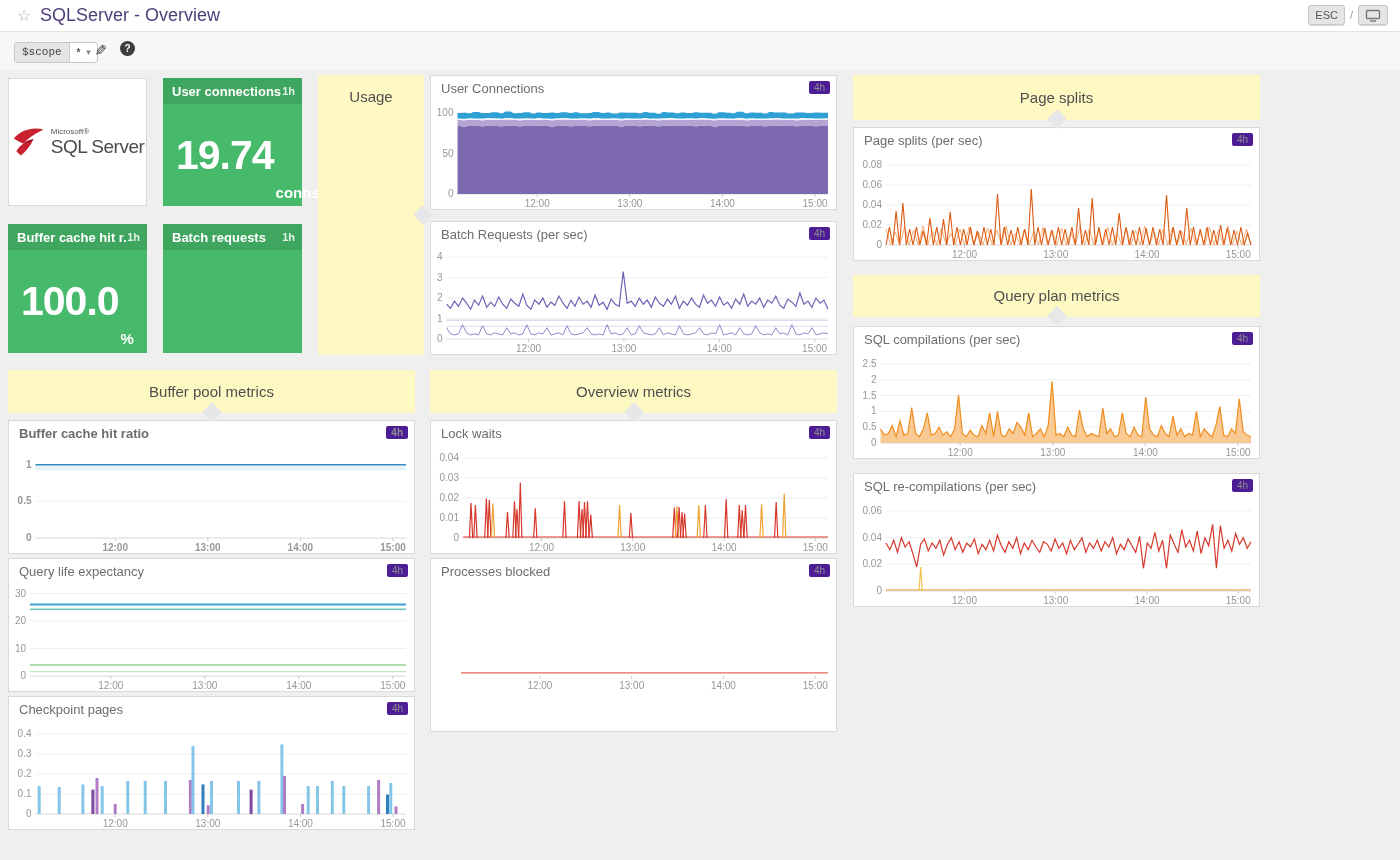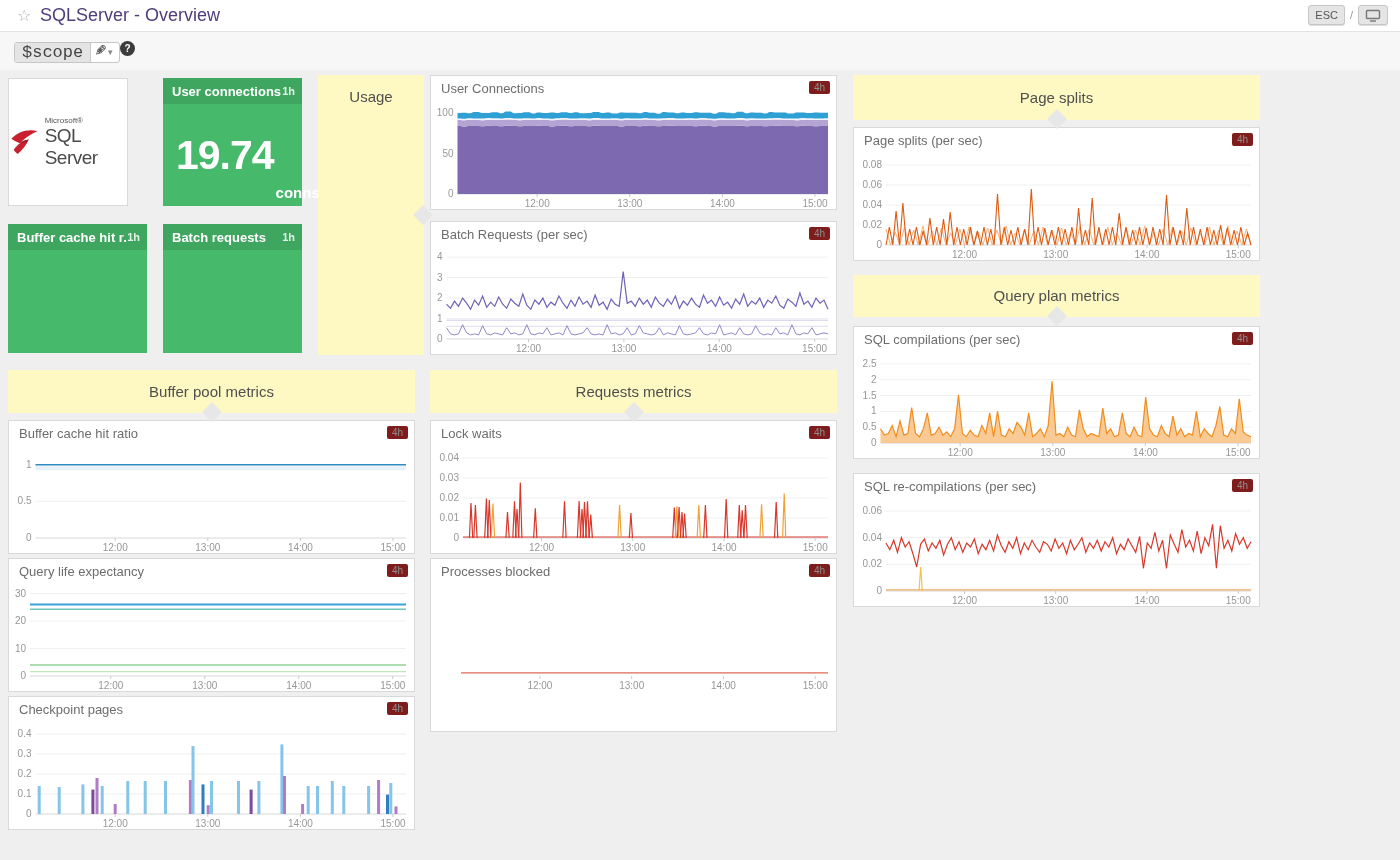--- a/index.html
+++ b/index.html
@@ -11,21 +11,21 @@
   .page-title{position:absolute;left:40px;top:5px;font-size:18px;color:#4e3d78;}
   .top-right{position:absolute;right:12px;top:5px;display:flex;align-items:center;gap:5px;}
   .key{display:inline-flex;align-items:center;justify-content:center;border:1px solid #c6c6c6;border-radius:3px;
        background:#e5e5e5;box-shadow:0 1px 0 #ddd;padding:1px 6px;font-size:11px;color:#555;height:16px;}
   .slash{color:#999;font-size:11px;}
   
   .toolbar{position:absolute;left:0;top:32px;right:0;height:38px;background:#f7f7f8;}
   .scope{position:absolute;left:14px;top:10px;display:inline-flex;align-items:center;border:1px solid #c6c6c6;
          border-radius:3px;background:#fff;height:19px;overflow:hidden;cursor:pointer;}
   .scope-label{background:#e4e4e4;border-right:1px solid #c9c9c9;padding:0 7px;font-family:"Liberation Mono",monospace;
-         font-size:17px;color:#444;line-height:19px;}
+         font-size:11px;color:#444;line-height:19px;}
   .scope-value{padding:0 4px 0 7px;font-size:10px;color:#555;font-weight:bold;}
   .caret{font-size:8px;color:#888;padding-right:5px;}
   .tool-icon{position:absolute;top:9px;font-size:15px;color:#3c3c3c;cursor:pointer;}
   .pencil{left:94px;transform:rotate(90deg);}
   .help{left:120px;width:15px;height:15px;border-radius:50%;background:#3c3c3c;color:#fff;font-size:10px;
         font-weight:bold;text-align:center;line-height:15px;}
   
   .card{position:absolute;background:#fff;border:1px solid #d9d9d9;box-sizing:border-box;}
   
   .qv{position:absolute;box-sizing:border-box;background:#47b96b;cursor:pointer;}
@@ -43,43 +43,43 @@
   .logo-text .sql{font-size:19px;color:#4a4a4a;letter-spacing:-0.5px;}
   
   .group{position:absolute;background:#fef9c3;z-index:3;}
   .group-label{text-align:center;font-size:15px;color:#4f4f4f;}
   .group .arrow{position:absolute;width:14px;height:14px;background:#e7e7e7;transform:rotate(45deg);}
   .arrow-down{bottom:-6px;left:50%;margin-left:-7px;}
   .arrow-right{right:-6px;top:50%;margin-top:-7px;}
   
   .chart{cursor:pointer;}
   .chart-title{position:absolute;left:10px;top:5px;font-size:13px;color:#6d6d6d;white-space:nowrap;z-index:2;}
-  .badge{position:absolute;right:6px;top:5px;background:#7f1d1d;color:#8f8f8f;font-size:10px;padding:1px 5px;
+  .badge{position:absolute;right:6px;top:5px;background:#4c1d95;color:#8f8f8f;font-size:10px;padding:1px 5px;
          border-radius:2px;z-index:2;}
   .chart svg{position:absolute;left:0;top:24px;}
   svg text{font-family:"Liberation Sans",sans-serif;}
   
-  #w-logo{left:8px;top:78px;width:120px;height:128px;}
+  #w-logo{left:8px;top:78px;width:139px;height:128px;}
   #w-userconn{left:163px;top:78px;width:139px;height:128px;}
   #w-buffer{left:8px;top:224px;width:139px;height:129px;}
   #w-batchreq{left:163px;top:224px;width:139px;height:129px;}
   #g-usage{left:318px;top:75px;width:106px;height:280px;}
   #g-usage .group-label{padding-top:13px;}
   #c-user{left:430px;top:75px;width:407px;height:135px;}
   #c-batch{left:430px;top:221px;width:407px;height:134px;}
   #g-pagesplits{left:853px;top:75px;width:407px;height:45px;}
   #g-pagesplits .group-label{line-height:45px;}
   #c-pagesplits{left:853px;top:127px;width:407px;height:134px;}
   #g-queryplan{left:853px;top:275px;width:407px;height:42px;}
   #g-queryplan .group-label{line-height:42px;}
   #c-sqlcomp{left:853px;top:326px;width:407px;height:133px;}
   #c-sqlrecomp{left:853px;top:463px;width:407px;height:134px;margin-top:10px;}
   #g-bufferpool{left:8px;top:370px;width:407px;height:43px;}
   #g-bufferpool .group-label{line-height:43px;}
-  #c-ratio{left:8px;top:420px;width:407px;height:134px;}
+  #c-ratio{left:8px;top:420px;width:407px;height:134px;font-weight:bold;}
   #c-ple{left:8px;top:558px;width:407px;height:134px;}
   #c-checkpoint{left:8px;top:696px;width:407px;height:134px;}
   #g-blocking{left:430px;top:370px;width:407px;height:43px;}
   #g-blocking .group-label{line-height:43px;}
   #c-lock{left:430px;top:420px;width:407px;height:134px;}
   #c-procs{left:430px;top:558px;width:407px;height:174px;}
 </style>
 </head>
 <body>
 
@@ -131,20 +131,24 @@
     <span class="qv-value">19.74</span>
     <span class="qv-unit">conns</span>
   </div>
 </div>
 
 <div class="qv" id="w-buffer">
   <div class="qv-h">
     <span class="qv-title">Buffer cache hit r...</span>
     <span class="qv-tf">1h</span>
   </div>
+  <div class="qv-body">
+    <span class="qv-value">100.0</span>
+    <span class="qv-unit">%</span>
+  </div>
 </div>
 
 <div class="qv" id="w-batchreq">
   <div class="qv-h">
     <span class="qv-title">Batch requests</span>
     <span class="qv-tf">1h</span>
   </div>
 </div>
 
 <div class="group" id="g-usage">
@@ -157,21 +161,21 @@
 </div>
 <div class="group" id="g-queryplan">
   <div class="group-label">Query plan metrics</div>
   <div class="arrow arrow-down"></div>
 </div>
 <div class="group" id="g-bufferpool">
   <div class="group-label">Buffer pool metrics</div>
   <div class="arrow arrow-down"></div>
 </div>
 <div class="group" id="g-blocking">
-  <div class="group-label">Requests metrics</div>
+  <div class="group-label">Overview metrics</div>
   <div class="arrow arrow-down"></div>
 </div>
 
 <div class="card chart" id="c-user">
   <span class="chart-title">User Connections</span>
   <span class="badge">4h</span>
 <svg width="405" height="109">
       <line x1="26.5" y1="94.0" x2="397" y2="94.0" stroke="#d8d8d8" stroke-width="1"></line>
       <text x="22.5" y="97" text-anchor="end" font-size="10" fill="#979797">0</text>
       <line x1="26.5" y1="53.5" x2="397" y2="53.5" stroke="#efefef" stroke-width="1"></line>

